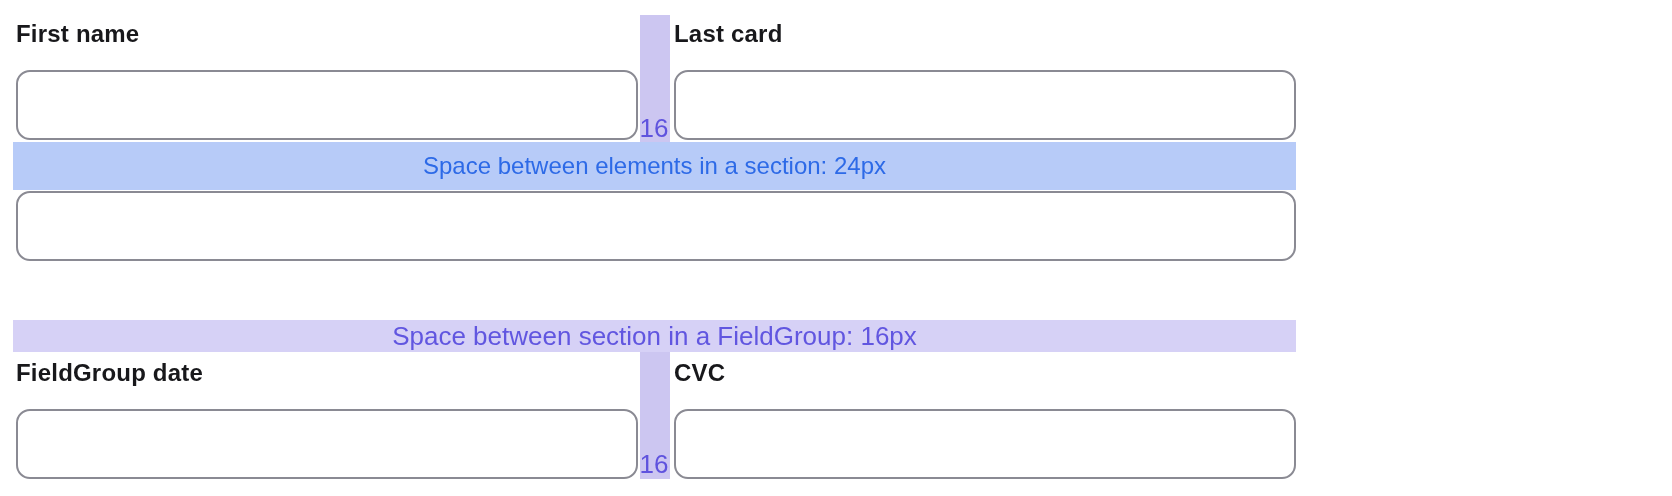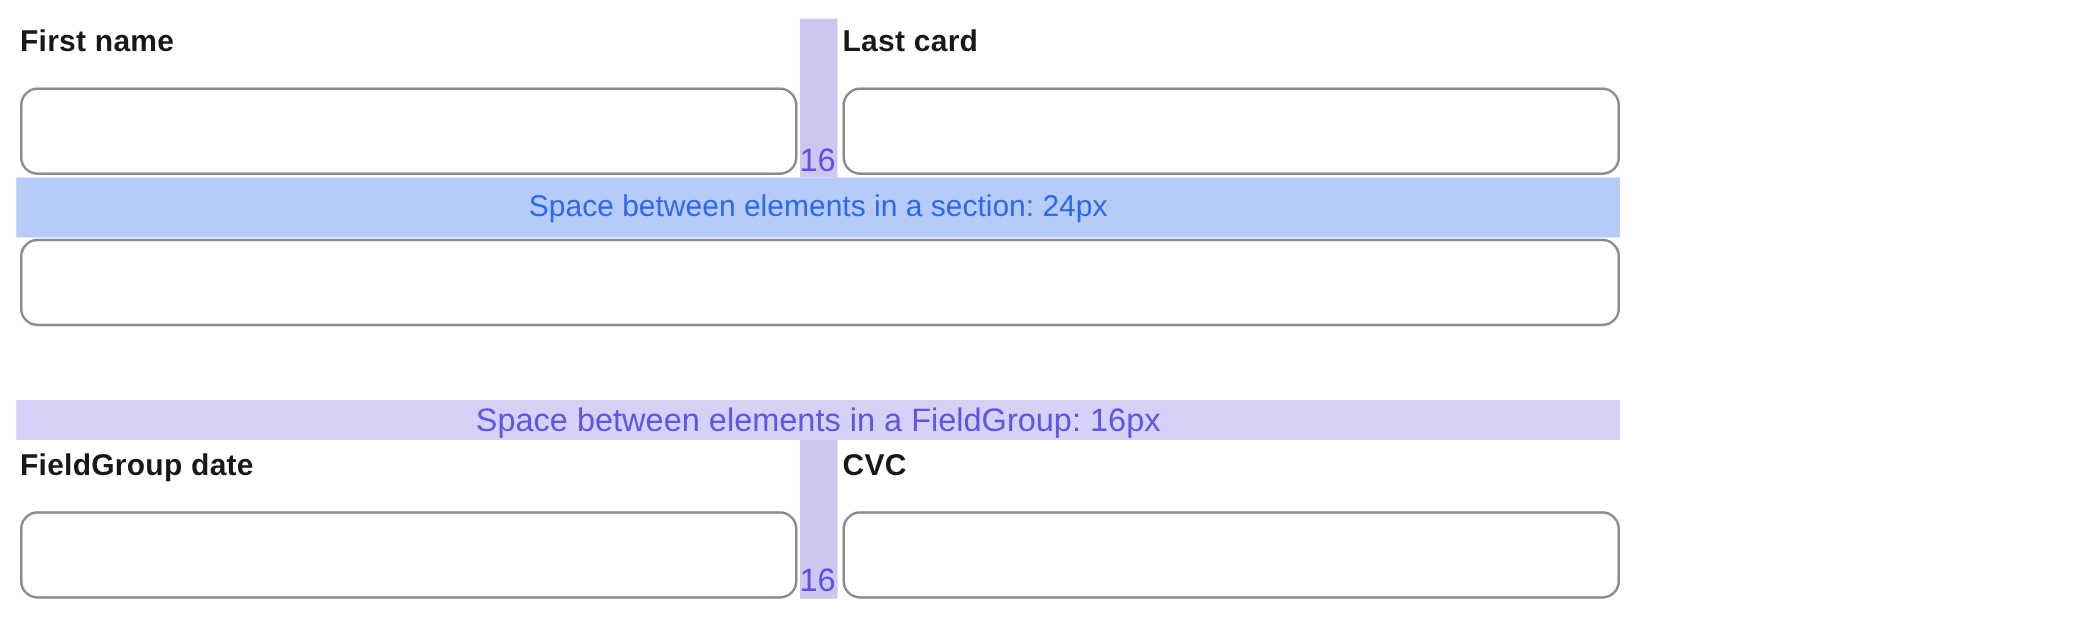--- a/index.html
+++ b/index.html
@@ -125,21 +125,21 @@
   <div class="gap-size" id="gap-size-1">16</div>
 
   <div class="band" id="band-section">Space between elements in a section: 24px</div>
 
   <div class="row" id="row2">
     <div class="field">
       <input class="text-input" type="text" value="" style="">
     </div>
   </div>
 
-  <div class="band" id="band-fieldgroup">Space between elements in a FieldGroup: 16px</div>
+  <div class="band" id="band-fieldgroup">Space between section in a FieldGroup: 16px</div>
 
   <div class="row two-col" id="row3">
     <div class="field">
       <label class="field-label">FieldGroup date</label>
       <input class="text-input" type="text" value="" style="">
     </div>
     <div class="field">
       <label class="field-label">CVC</label>
       <input class="text-input" type="text" value="" style="">
     </div>

